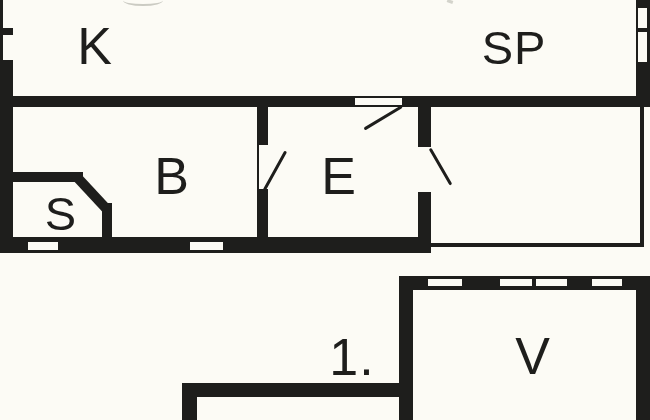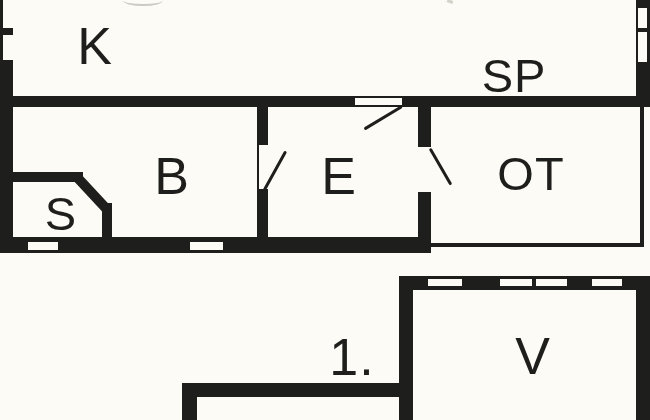--- a/index.html
+++ b/index.html
@@ -84,21 +84,20 @@
   <div class="w" style="left:636px;top:290px;width:14px;height:130px;"></div>
   <div class="w" style="left:182px;top:383px;width:231px;height:14px;"></div>
   <div class="w" style="left:182px;top:397px;width:15px;height:23px;"></div>
 
   <div class="g" style="left:428px;top:279px;width:34px;height:7px;"></div>
   <div class="g" style="left:500px;top:279px;width:32px;height:7px;"></div>
   <div class="g" style="left:536px;top:279px;width:31px;height:7px;"></div>
   <div class="g" style="left:592px;top:279px;width:30px;height:7px;"></div>
 
   <div class="lbl" style="left:95px;top:46px;">K</div>
-  <div class="lbl sm" style="left:514px;top:47px;margin-top:28px;">SP</div>
+  <div class="lbl sm" style="left:514px;top:47px;">SP</div>
   <div class="lbl" style="left:172px;top:176px;">B</div>
   <div class="lbl" style="left:339px;top:176px;">E</div>
-  <div class="lbl sm" style="left:531px;top:173px;">OT</div>
   <div class="lbl sm" style="left:61px;top:213px;">S</div>
   <div class="lbl" style="left:533px;top:356px;">V</div>
   <div class="lbl" style="left:352px;top:357px;">1.</div>
 
 </div>
 
 </body></html>

